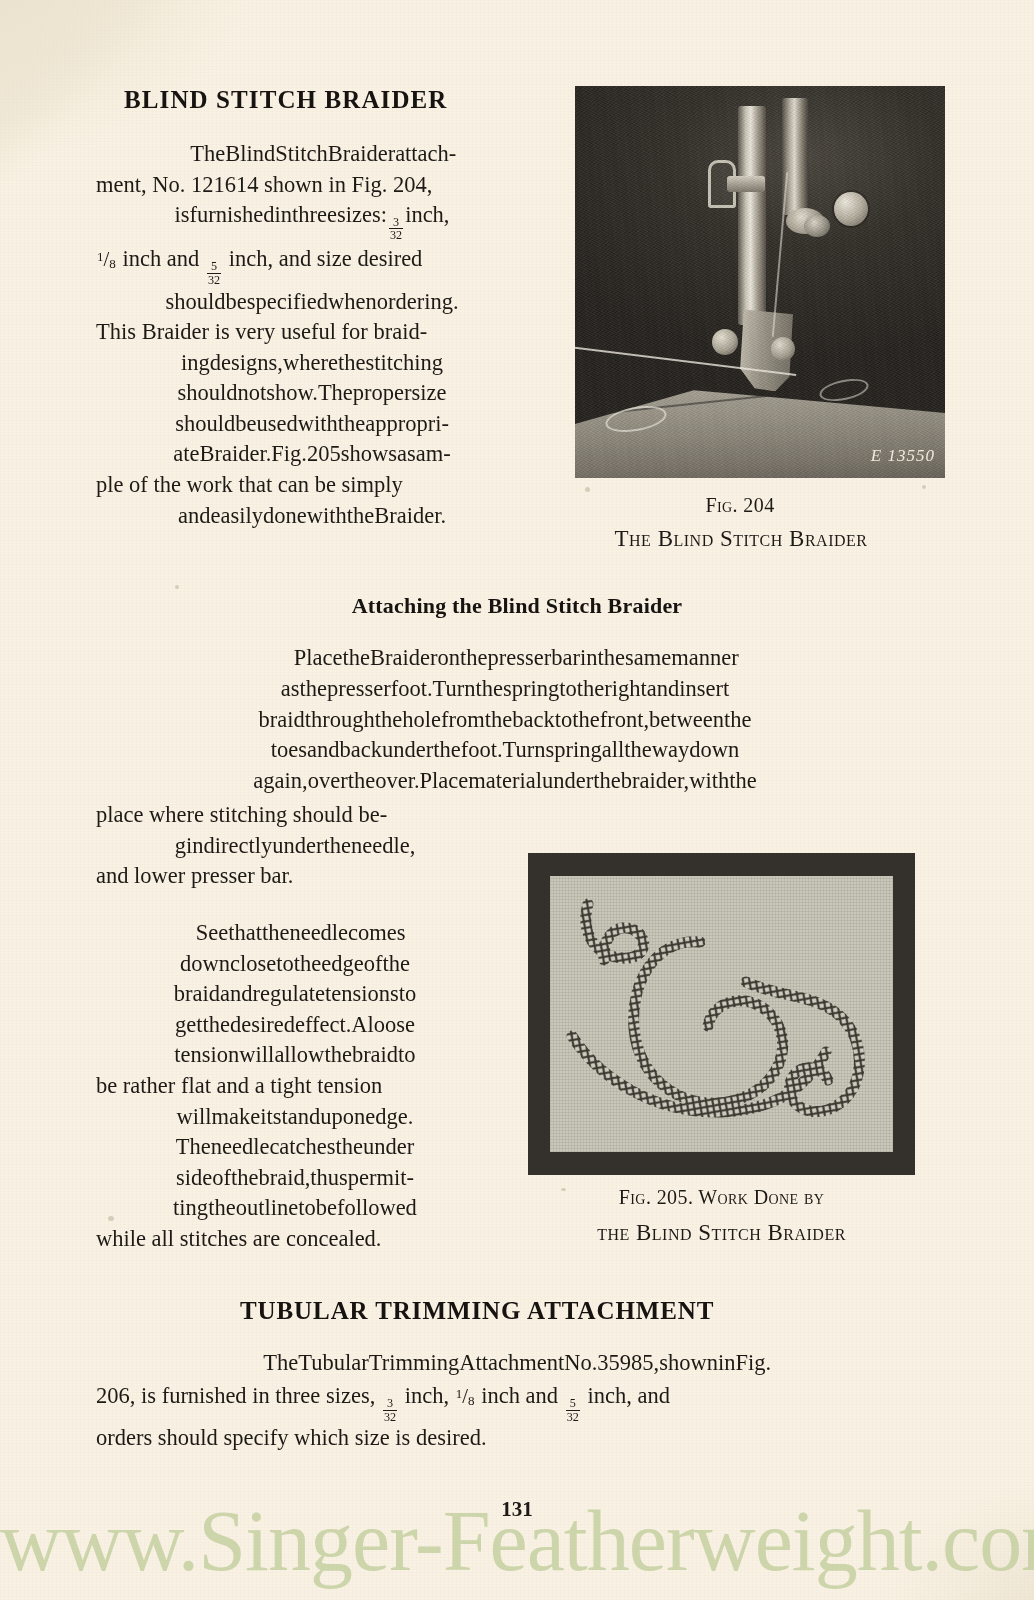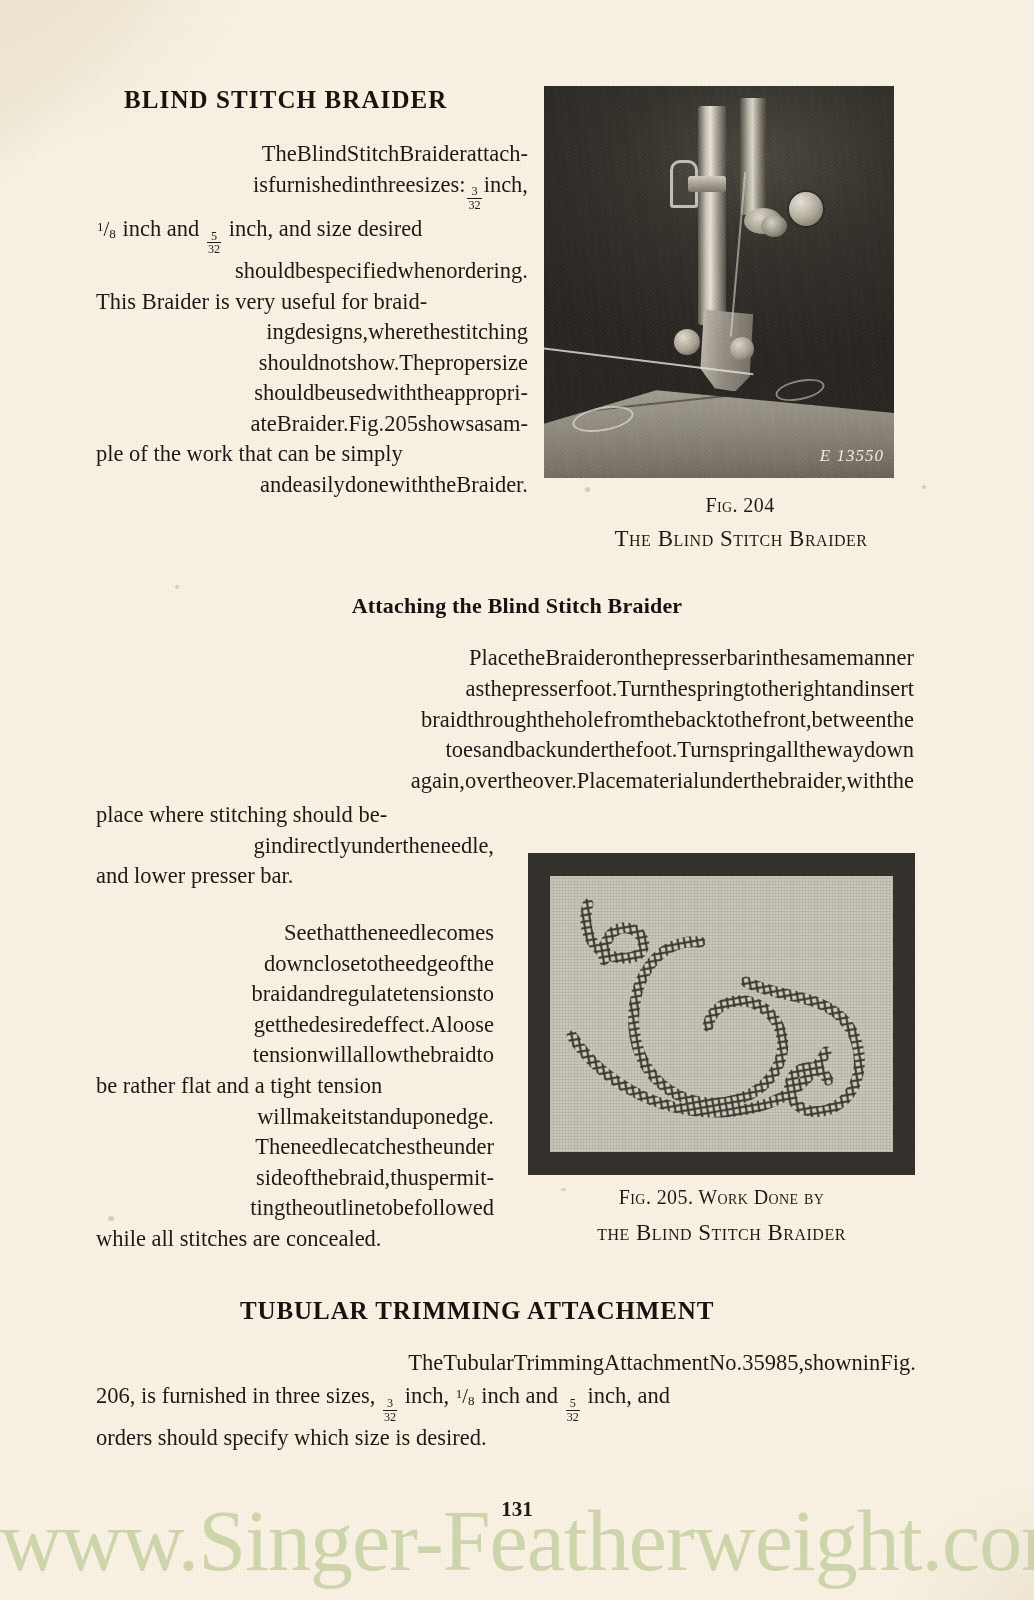--- a/index.html
+++ b/index.html
@@ -67,21 +67,21 @@
   .fullw {
     position: absolute;
     font-size: 22.5px;
     line-height: 30.8px;
     text-align: justify;
     color: #1d1a16;
   }
   .line { display: block; white-space: nowrap; }
   .j {            
     display: flex;
-    justify-content: flex-end;
+    justify-content: center;
     white-space: nowrap;
   }
   .j > span { display: inline-block; }
 
   
   .frac {
     display: inline-flex;
     flex-direction: column;
     align-items: center;
     vertical-align: -0.30em;
@@ -97,24 +97,25 @@
     margin: 0 1px;
     white-space: nowrap;
   }
   .frac-d sup { font-size: .58em; vertical-align: .42em; }
   .frac-d sub { font-size: .58em; vertical-align: -.12em; }
   .frac-d .sl { font-size: .92em; }
 
   
   .fig204 {
     position: absolute;
-    left: 544px; top: 86px;
+    left: 575px; top: 86px;
     width: 350px; height: 392px;
     background: #8b5cf6;
     overflow: hidden;
+    padding-left: 20px;
   }
   .f204-bg {
     position:absolute; inset:0;
     background:
       radial-gradient(ellipse 300px 200px at 62% 18%, #4a463e 0%, #332f29 45%, #26231f 100%),
       linear-gradient(180deg, #343029 0%, #272420 60%, #221f1b 100%);
   }
   .f204-grain {
     position:absolute; inset:0;
     background:
@@ -308,20 +309,21 @@
     <div class="cap cap-l2 sc" style="left:551px; top:526px; width:380px;">The Blind Stitch Braider</div>
 
     <div class="col-left" style="left:96px; top:139px; width:432px;">
       <span class="line j">
         <span>&nbsp;&nbsp;&nbsp;&nbsp;The</span>
           <span>Blind</span>
           <span>Stitch</span>
           <span>Braider</span>
           <span>attach-</span>
       </span>
+      <span class="line">ment, No.&nbsp;121614 shown in Fig.&nbsp;204,</span>
       <span class="line j">
         <span>is</span>
           <span>furnished</span>
           <span>in</span>
           <span>three</span>
           <span>sizes:</span>
           <span><span class="frac">
               <span class="num">3</span>
               <span class="den">32</span>
             </span></span>

